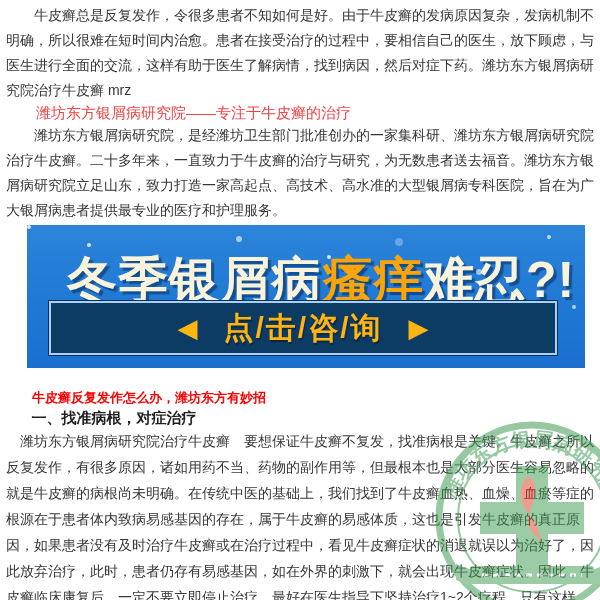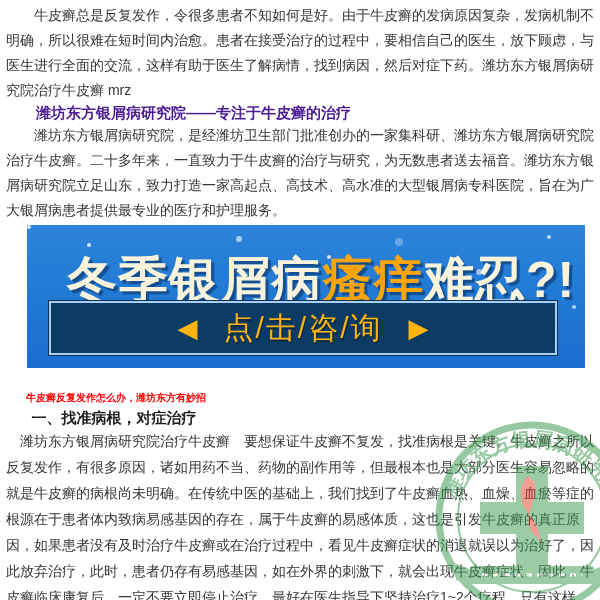--- a/index.html
+++ b/index.html
@@ -10,25 +10,25 @@
     padding:3px 6px 0 6px;
     overflow:hidden;
     background:#ffffff;
     font-family:"Liberation Sans","DejaVu Sans",sans-serif;
     font-size:14px;
     color:#363636;
   }
   p{margin:0;line-height:25px;text-indent:2em;letter-spacing:0;}
   .para3{line-height:26px;text-indent:1em;}
   .h-red{
-    color:#4c1d95;font-weight:bold;font-size:15px;
+    color:#ef4444;font-weight:normal;font-size:15px;
     line-height:18px;margin:1px 0;text-indent:2em;
   }
   .h-red2{
-    color:#fe0000;font-weight:bold;font-size:10px;
+    color:#fe0000;font-weight:bold;font-size:13px;
     line-height:20px;margin:20px 0 0 0;text-indent:2em;
   }
   .h-black{
     color:#1e1e1e;font-weight:bold;font-size:15px;
     line-height:20px;margin:0;text-indent:1.7em;font-family:Liberation Serif, serif;
   }
   
   .banner{
     position:relative;
     width:558px;height:143px;
@@ -53,21 +53,21 @@
     width:504px;height:50px;
     background:#0c3b64;
     border:2px solid #a6d0f5;
     outline:1px solid #0a2f52;
     display:flex;align-items:center;justify-content:center;
     gap:26px;
     color:#ffb411;
   }
   .cta .arrow{font-size:26px;line-height:1;}
   .cta .label{
-    font-size:30px;font-weight:normal;letter-spacing:2px;
+    font-size:30px;font-weight:bold;letter-spacing:2px;
     text-shadow:1px 2px 1px rgba(0,0,0,.35);
   }
   .snow{position:absolute;left:0;top:0;width:4px;height:4px;border-radius:50%;
     background:rgba(255,255,255,.8);
     box-shadow:
       60px 18px 0 0 rgba(255,255,255,.8),
       130px 40px 0 2px rgba(255,255,255,.35),
       210px 12px 0 1px rgba(255,255,255,.6),
       300px 30px 0 0 rgba(255,255,255,.8),
       370px 15px 0 2px rgba(255,255,255,.3),

